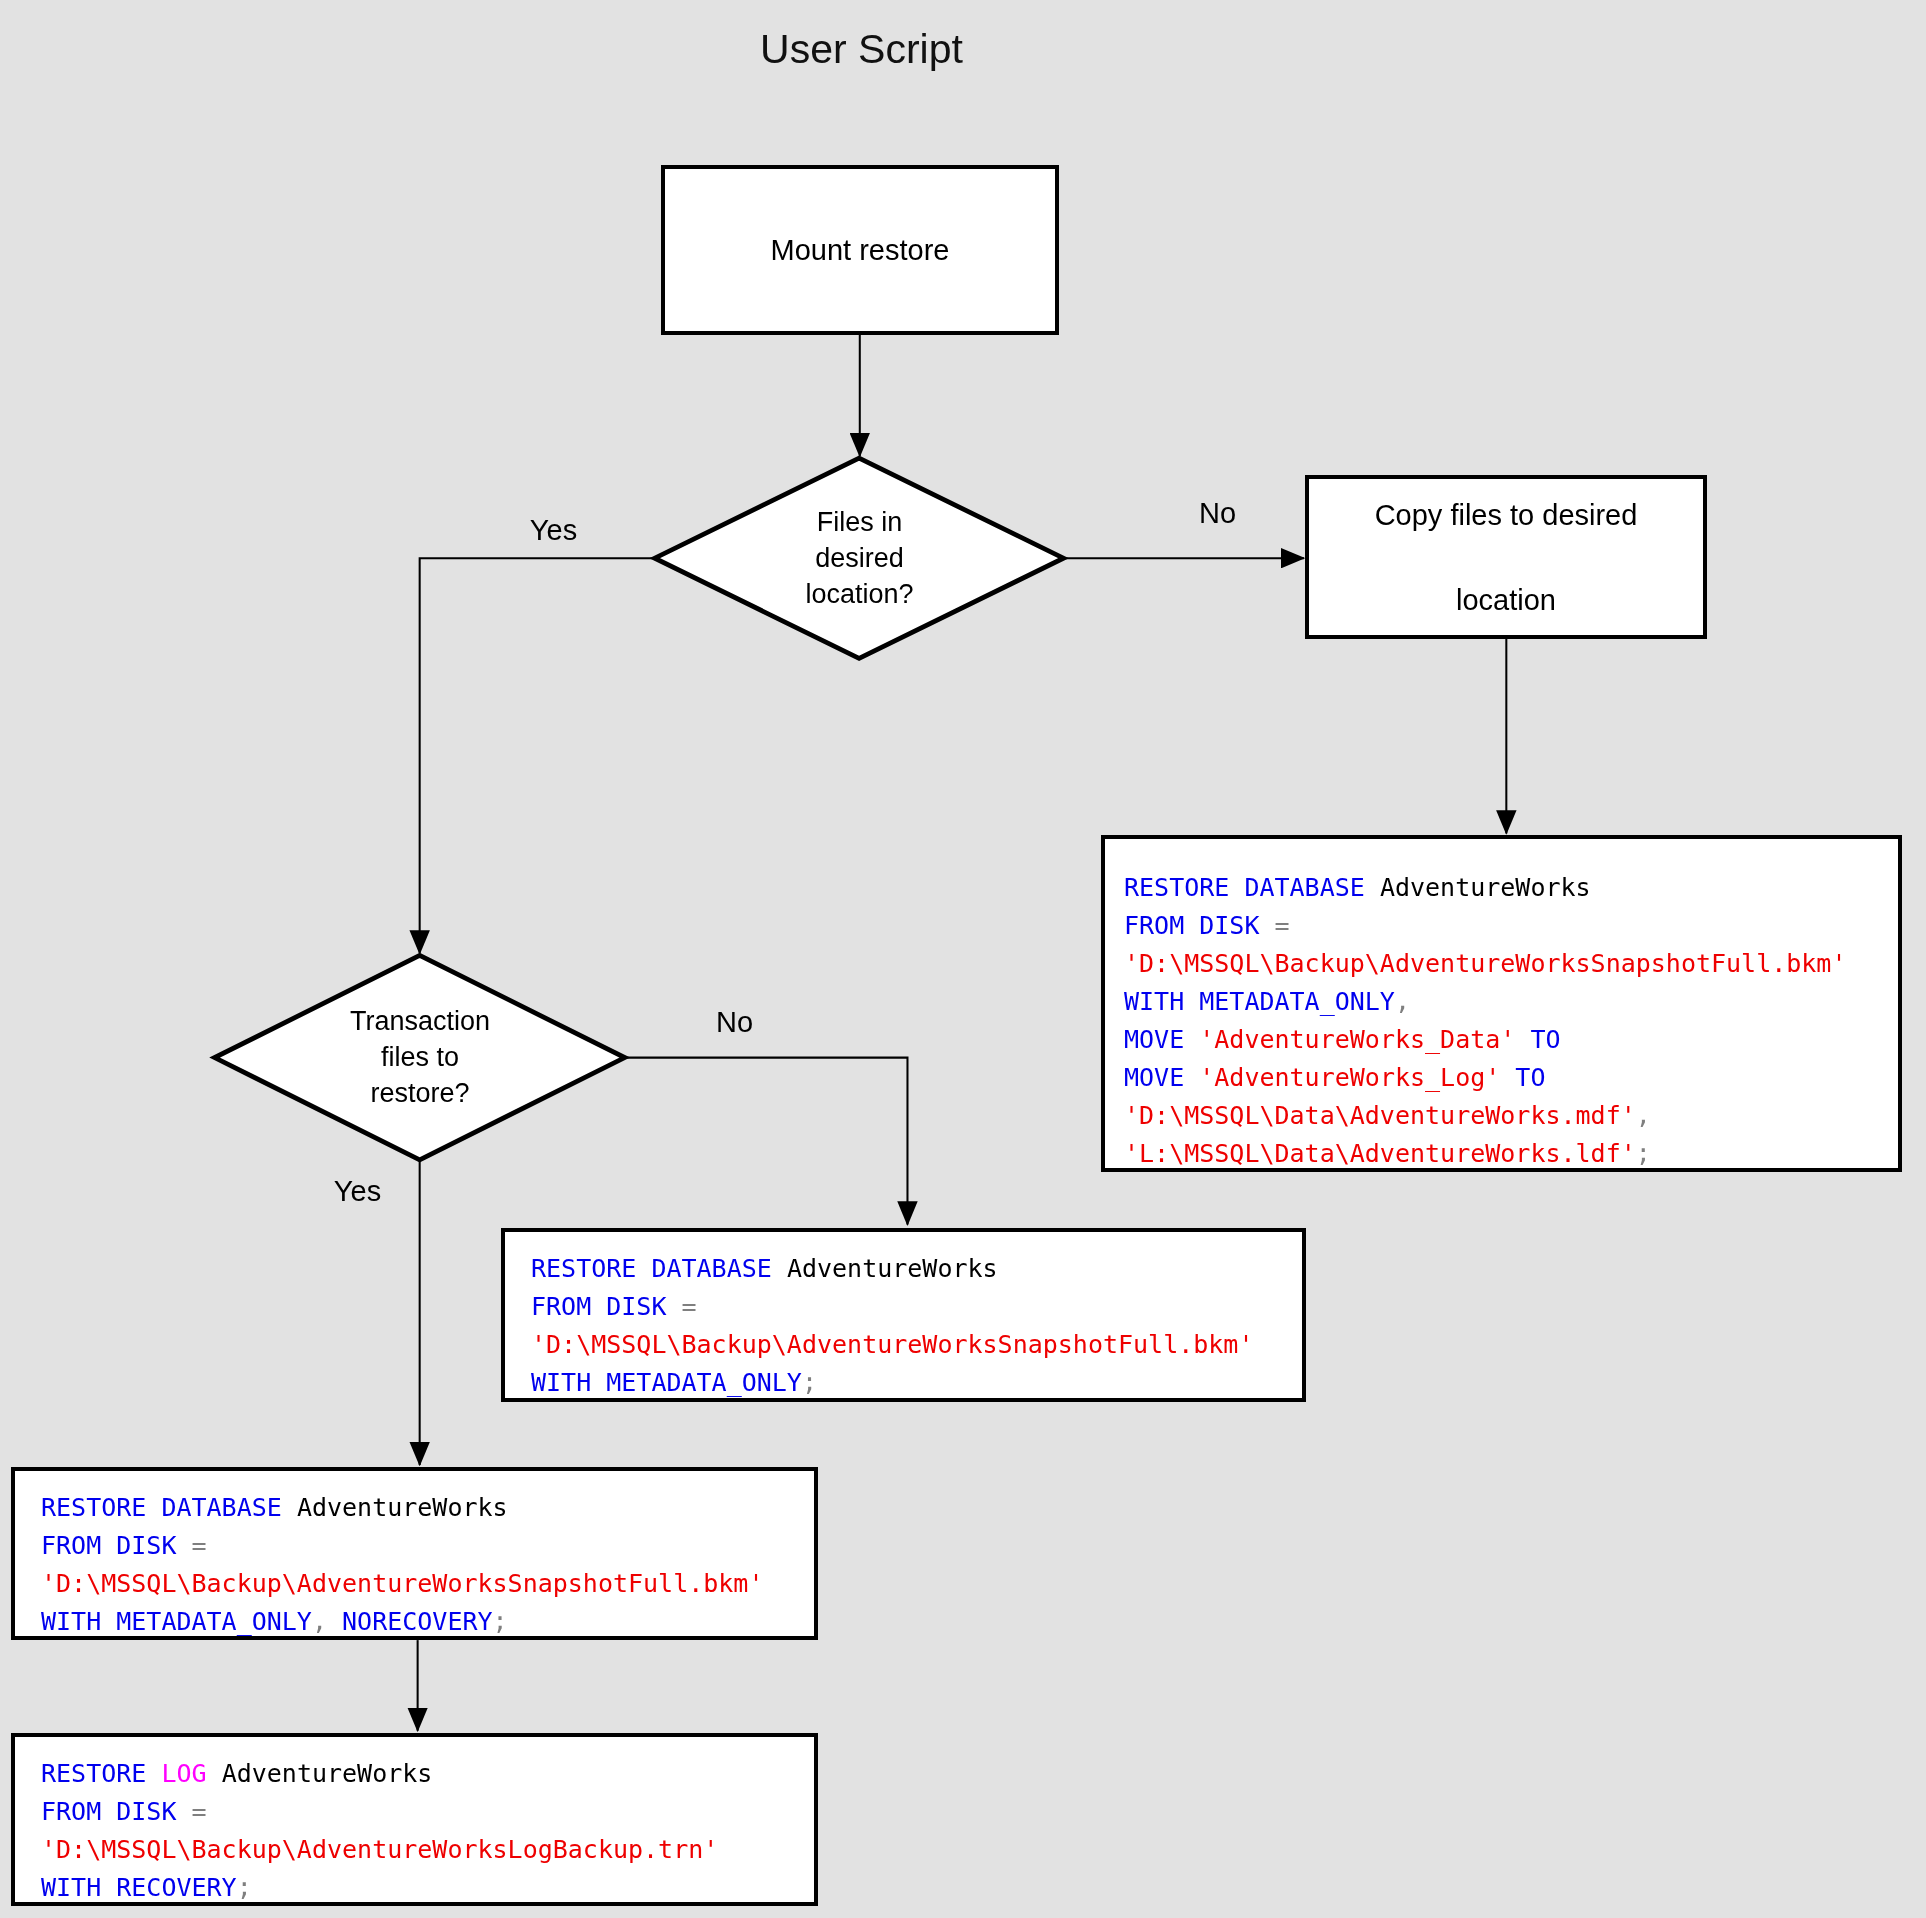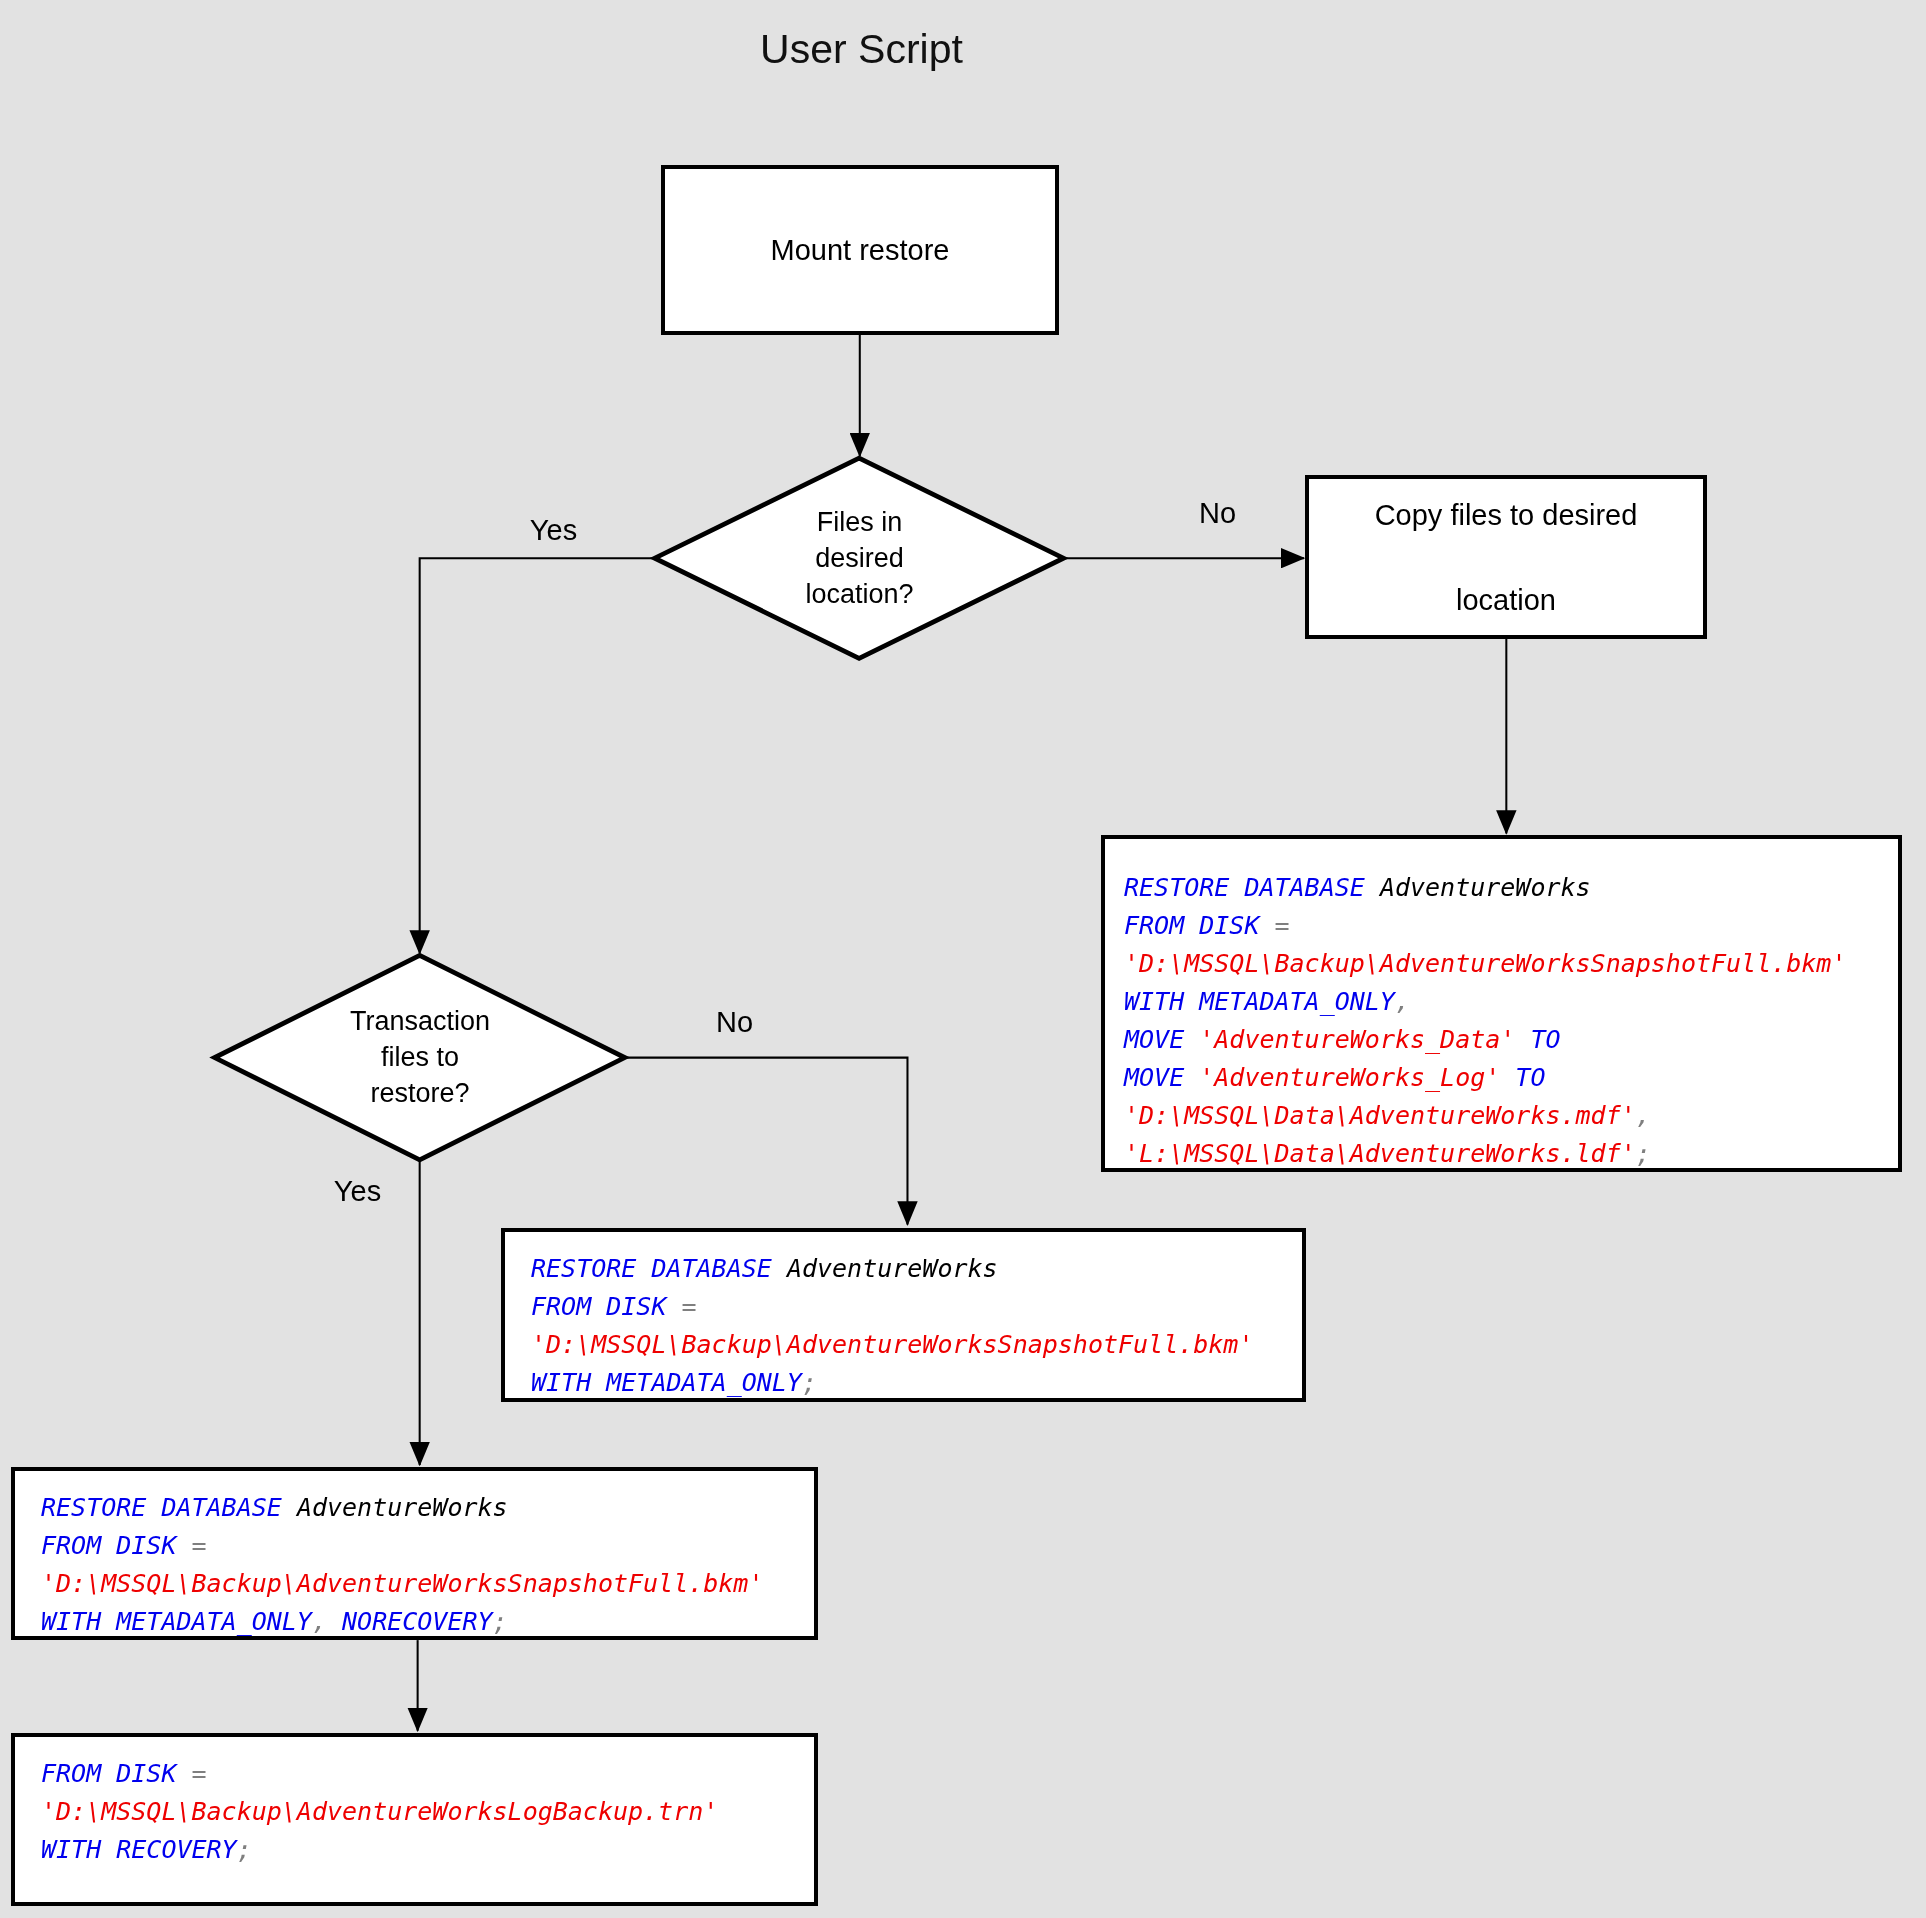--- a/index.html
+++ b/index.html
@@ -16,21 +16,21 @@
         display:flex;flex-direction:column;align-items:center;justify-content:center;
         font-size:29px;line-height:38px;text-align:center;}
   .diamond-label{position:absolute;display:flex;flex-direction:column;align-items:center;
                  justify-content:center;font-size:27px;line-height:36px;text-align:center;}
   .edge-label{position:absolute;width:123px;text-align:center;font-size:29px;line-height:37px;}
   .code-box{position:absolute;box-sizing:border-box;background:var(--fill);border:4.1px solid var(--line);
             font-family:"DejaVu Sans Mono","Liberation Mono",monospace;font-size:25px;line-height:38px;
             padding:30px 16.4px 0 19px;}
   .code-box.small{padding:17.7px 16.4px 0 26px;}
   .code-line{white-space:pre;}
-  .code-line span{white-space:pre;font-style:italic;}
+  .code-line span{white-space:pre;}
   .kw{color:var(--kw);}
   .str{color:var(--str);}
   .id{color:var(--id);margin-top:12px;}
   .op{color:var(--op);}
   .log{color:var(--log);}
   svg .connector{stroke:var(--line);stroke-width:3;fill:none;}
   svg .diamond{fill:var(--fill);stroke:var(--line);stroke-width:7;}
 </style>
 </head>
 <body>
@@ -101,19 +101,20 @@
     </div>
 
   <div class="code-box small" style="left:11px;top:1467px;width:807px;height:173px;">
       <div class="code-line"><span class="kw">RESTORE DATABASE</span><span class="id"> AdventureWorks</span></div>
       <div class="code-line"><span class="kw">FROM DISK</span><span class="op"> =</span></div>
       <div class="code-line"><span class="str">'D:\MSSQL\Backup\AdventureWorksSnapshotFull.bkm'</span></div>
       <div class="code-line"><span class="kw">WITH METADATA_ONLY</span><span class="op">,</span><span class="kw"> NORECOVERY</span><span class="op">;</span></div>
     </div>
 
   <div class="code-box small" style="left:11px;top:1733px;width:807px;height:173px;">
+      <div class="code-line"><span class="kw">RESTORE </span><span class="log">LOG</span><span class="id"> AdventureWorks</span></div>
       <div class="code-line"><span class="kw">FROM DISK</span><span class="op"> =</span></div>
       <div class="code-line"><span class="str">'D:\MSSQL\Backup\AdventureWorksLogBackup.trn'</span></div>
       <div class="code-line"><span class="kw">WITH RECOVERY</span><span class="op">;</span></div>
     </div>
 
 </div>
 
 
 </body></html>

